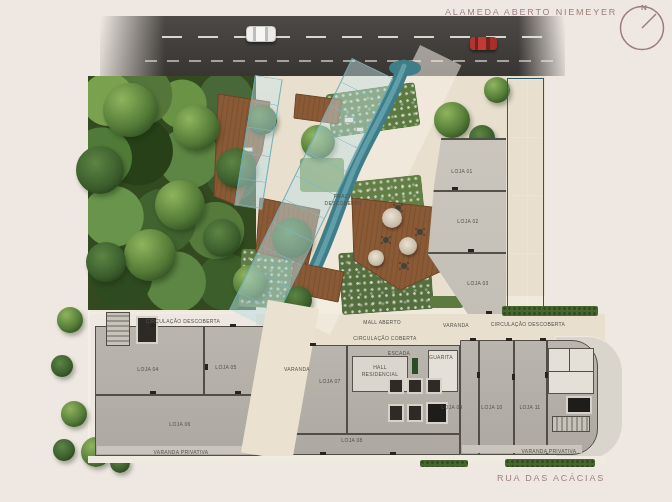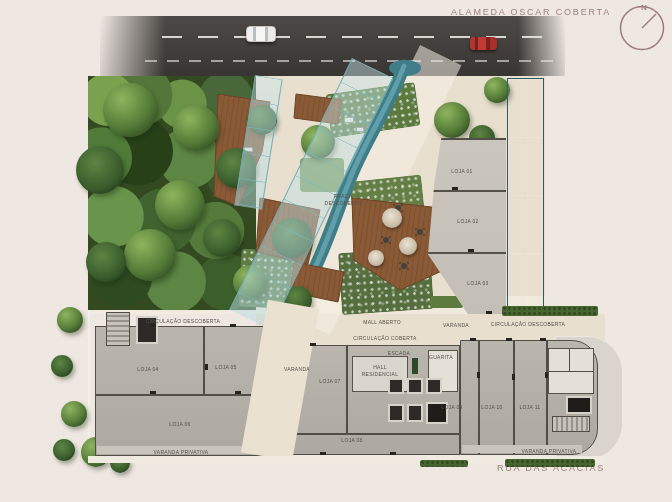--- a/index.html
+++ b/index.html
@@ -125,22 +125,22 @@
   </div>
   <div class="car white"></div>
   <div class="car red"></div>
 
   <svg class="compass" viewBox="0 0 52 52">
     <circle cx="26" cy="26" r="21.5" fill="none" stroke="#9b7d7b" stroke-width="1.5"></circle>
     <line x1="26" y1="26" x2="40" y2="12" stroke="#9b7d7b" stroke-width="1.5"></line>
   </svg>
   <div class="north-letter">N</div>
 
-  <div class="street-label" style="left:531px;top:12px;">ALAMEDA OSCAR COBERTA</div>
-  <div class="street-label" style="left:551px;top:468px;">RUA DAS ACÁCIAS</div>
+  <div class="street-label" style="left:531px;top:12px;">ALAMEDA ABERTO NIEMEYER</div>
+  <div class="street-label" style="left:551px;top:478px;">RUA DAS ACÁCIAS</div>
 
   <div class="plaza"></div>
   <div class="filler" style="left:256px;top:310px;width:250px;height:40px;"></div>
   <div class="filler" style="left:455px;top:314px;width:150px;height:28px;"></div>
   <div class="path-strip" style="left:352px;top:40px;width:46px;height:300px;transform:rotate(26deg);transform-origin:center;"></div>
   <div class="path-strip" style="left:88px;top:296px;width:457px;height:18px;background:rgba(243,238,226,.7);"></div>
   <div class="edge-line" style="left:88px;top:76px;width:2px;height:386px;"></div>
 
   <div class="forest"></div>
 

